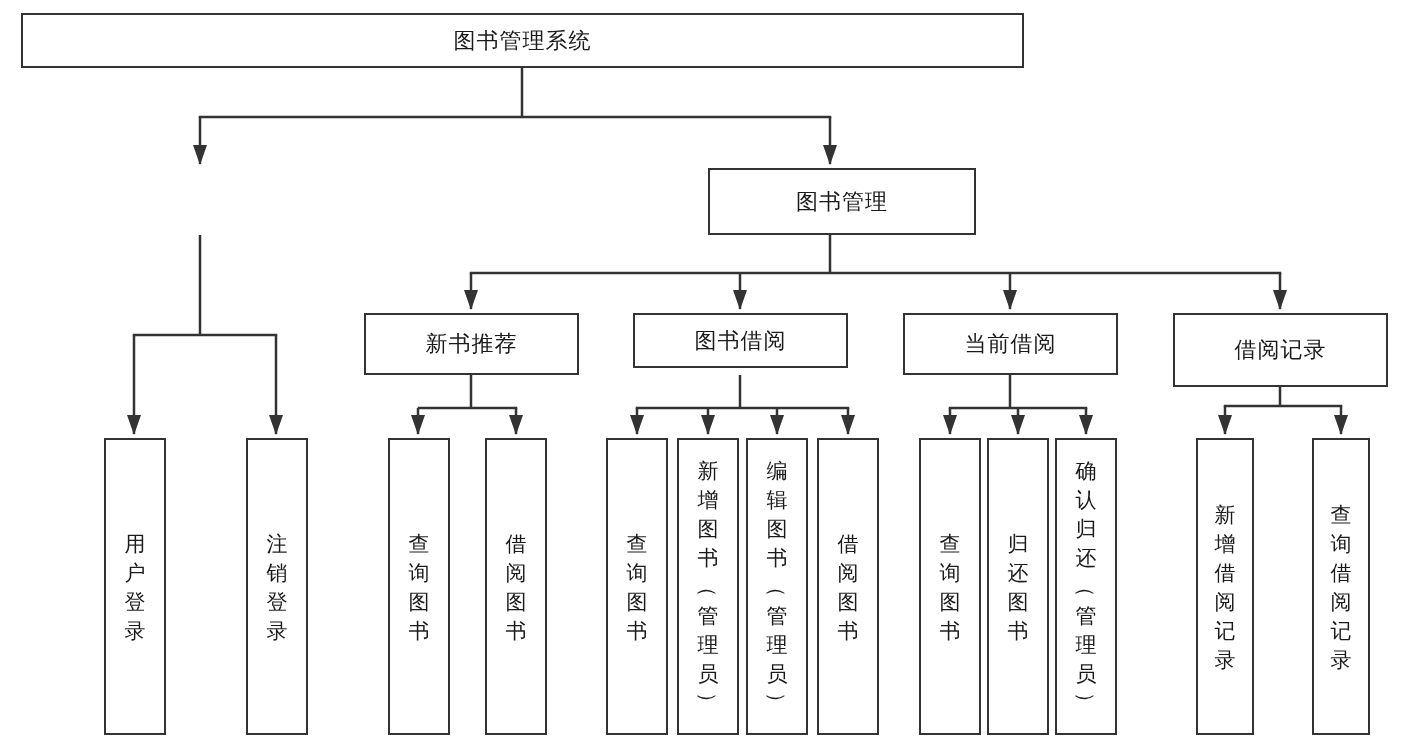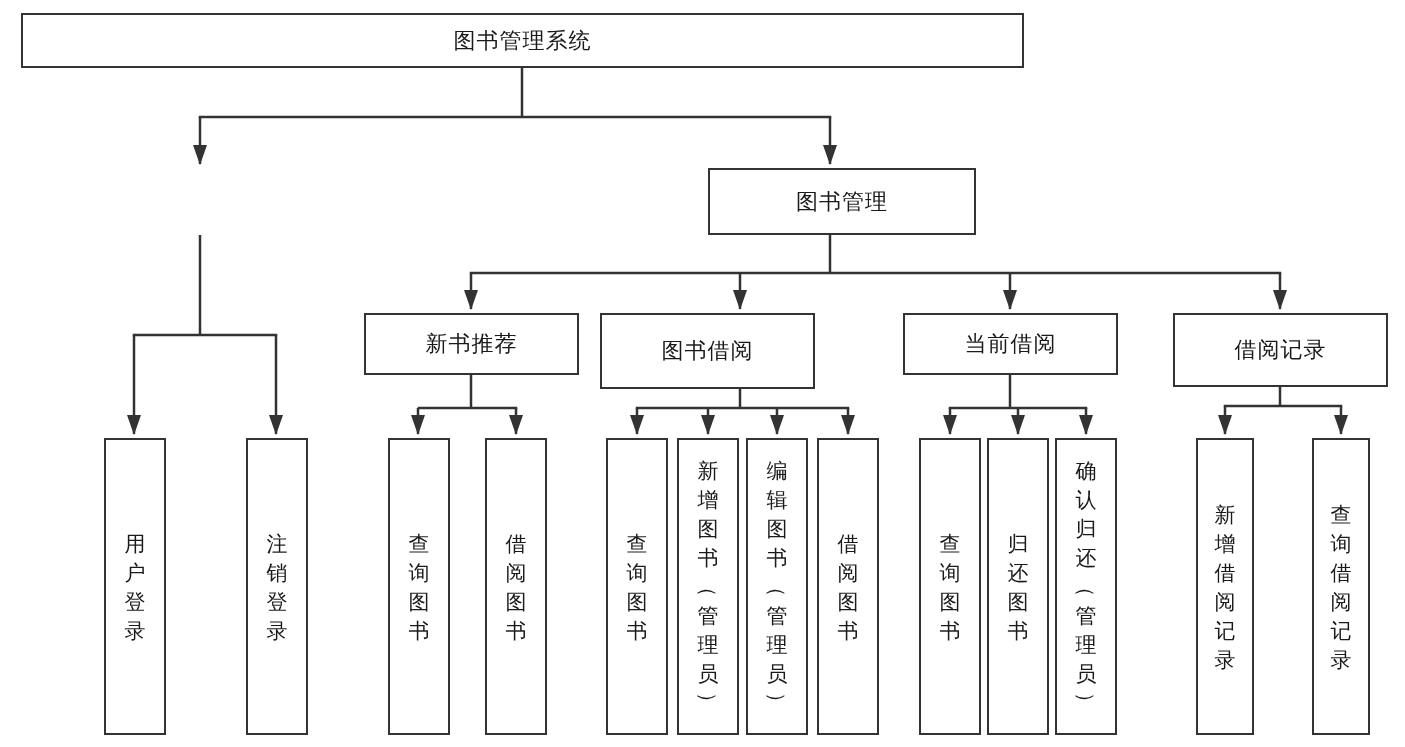--- a/index.html
+++ b/index.html
@@ -87,21 +87,21 @@
     <span class="hlabel">图书管理系统</span>
   </div>
 
   <div class="node" style="left:708px;top:168px;width:268px;height:67px">
     <span class="hlabel">图书管理</span>
   </div>
 
   <div class="node" style="left:364px;top:313px;width:215px;height:62px">
     <span class="hlabel">新书推荐</span>
   </div>
-  <div class="node" style="left:600px;top:313px;width:215px;height:76px">
+  <div class="node" style="left:633px;top:313px;width:215px;height:55px">
     <span class="hlabel">图书借阅</span>
   </div>
   <div class="node" style="left:903px;top:313px;width:215px;height:62px">
     <span class="hlabel">当前借阅</span>
   </div>
   <div class="node" style="left:1173px;top:313px;width:215px;height:74px">
     <span class="hlabel">借阅记录</span>
   </div>
 
   <div class="node" style="left:104px;top:438px;width:62px;height:297px">

